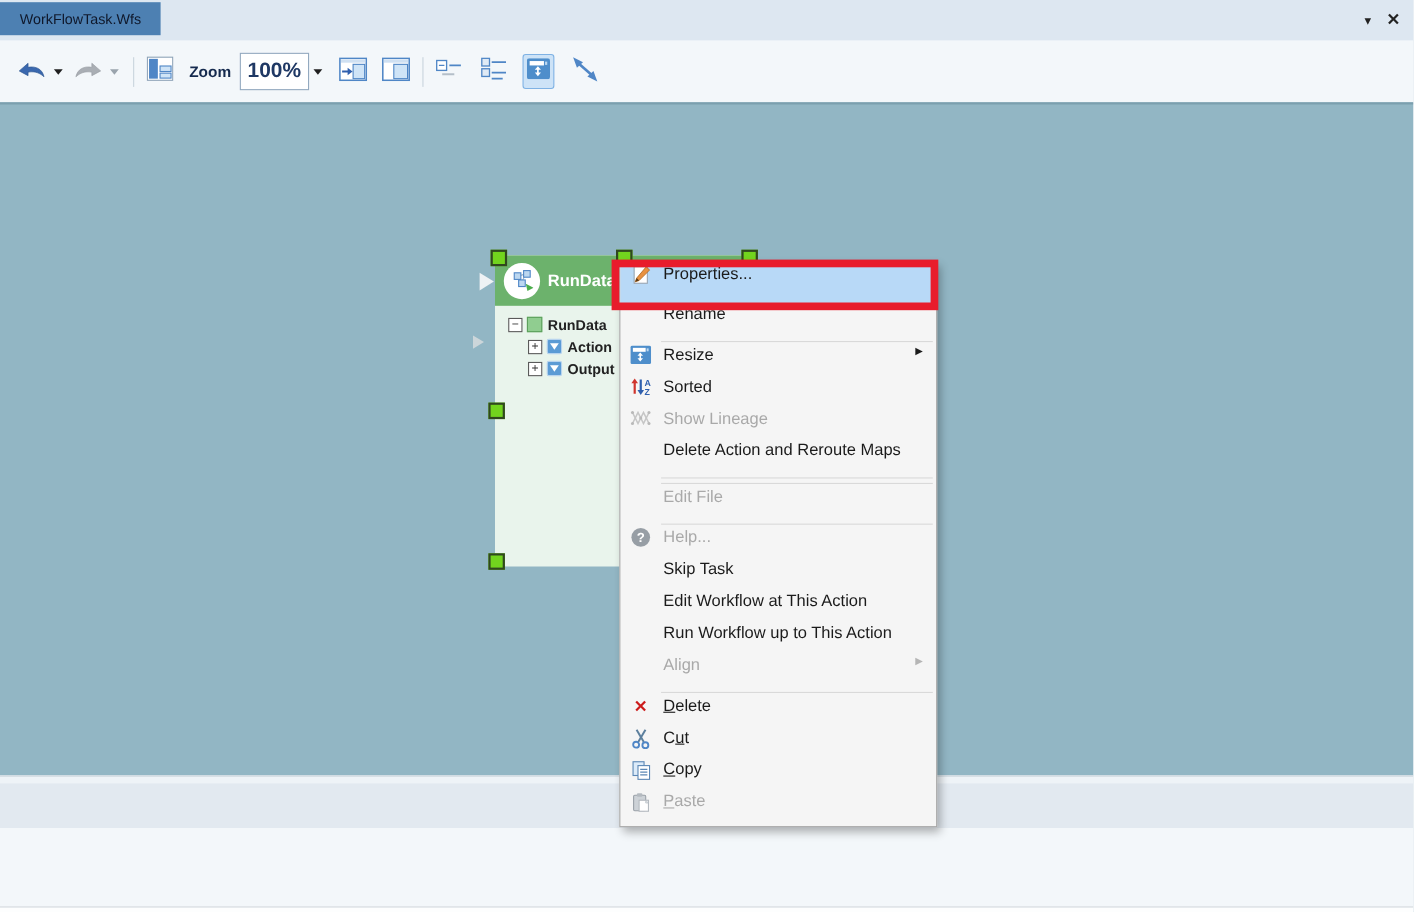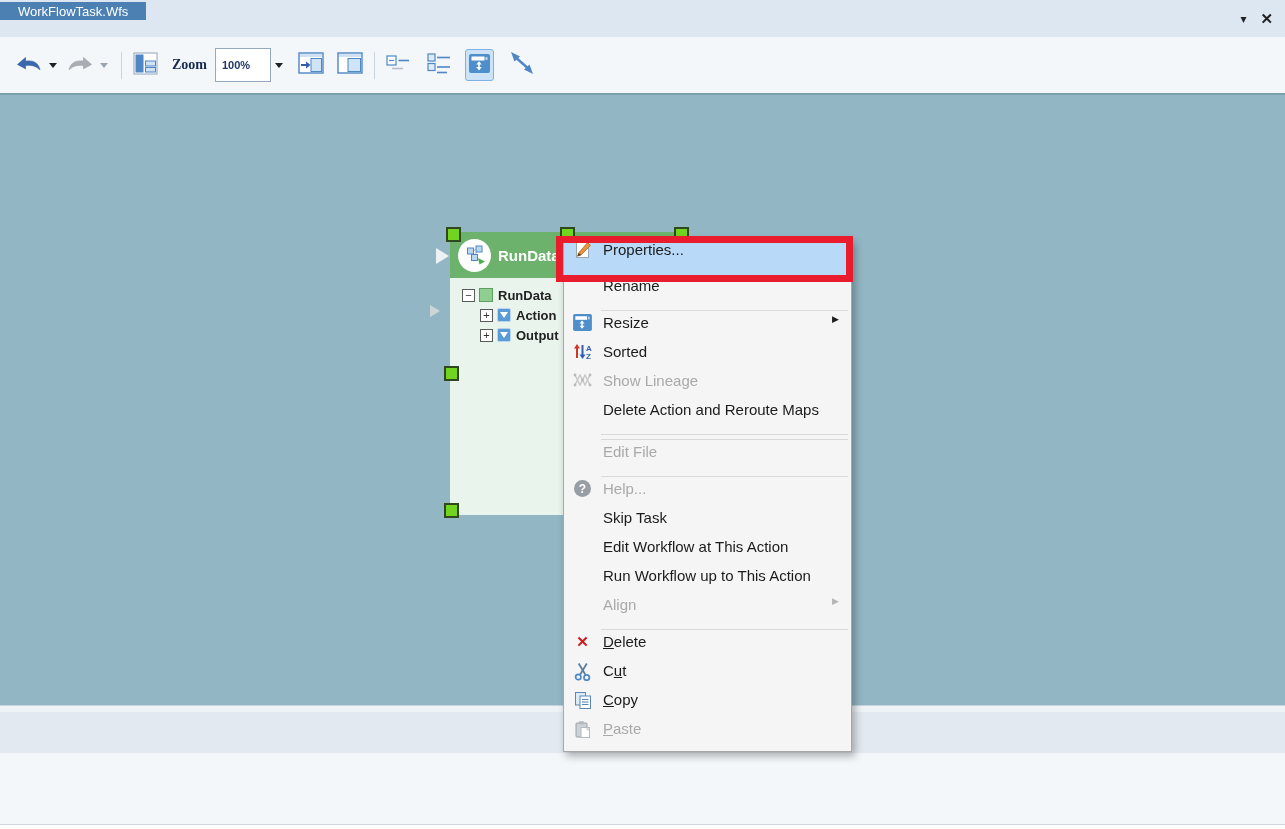--- a/index.html
+++ b/index.html
@@ -1,38 +1,38 @@
 <!DOCTYPE html>
 <html><head>
 <meta charset="utf-8">
 <style>
   html,body{margin:0;padding:0;background:#fff;}
   .app{position:relative;width:1285px;height:829px;font-family:"Liberation Sans",sans-serif;overflow:hidden;background:#fff;}
 
   
   .topbar{position:absolute;left:0;top:0;width:1285px;height:37px;background:#dde7f1;}
-  .tab{position:absolute;left:0;top:2px;height:18px;background:#4d80b2;color:#ffffff;
+  .tab{position:absolute;left:0;top:2px;height:30px;background:#4d80b2;color:#0f172a;
        display:flex;align-items:center;padding:0 18px;font-size:13px;cursor:default;}
   .winctrl{position:absolute;right:12px;top:0;height:37px;display:flex;align-items:center;gap:14px;}
   .wc{color:#222;cursor:default;line-height:1;}
   .wc.caret{font-size:12px;}
   .wc.close{font-size:15px;font-weight:bold;}
 
   
   .tb{position:absolute;left:0;top:37px;width:1285px;height:56px;background:#f3f7fa;
       display:flex;align-items:center;padding-left:12px;box-sizing:border-box;}
   .tbtn{display:flex;align-items:center;justify-content:center;height:30px;padding:0 3px;margin:0 1px;}
   .tbtn.on{background:#cde3f7;border:1px solid #7fb2e4;border-radius:3px;}
   .ddcaret{width:0;height:0;border-left:4px solid transparent;border-right:4px solid transparent;
            border-top:5px solid #1f1f1f;margin:0 6px 0 3px;}
   .ddcaret.dis{border-top-color:#9aa4ad;}
   .tsep{width:1px;height:27px;background:#c9d4dd;margin:0 7px;}
-  .zoomlbl{font-size:14px;font-weight:bold;color:#152a4e;margin:0 8px 0 10px;font-family:Liberation Serif, serif;}
+  .zoomlbl{font-size:14px;font-weight:bold;color:#152a4e;margin:0 8px 0 10px;}
   .zoombox{display:flex;align-items:center;background:#fff;border:1px solid #93a9bf;height:24px;
-           padding:4px 6px;min-width:42px;font-size:11px;font-weight:bold;color:#1f3864;}
+           padding:4px 6px;min-width:42px;font-size:19px;font-weight:bold;color:#1f3864;}
   .zoomdd{display:flex;align-items:center;justify-content:center;height:26px;width:16px;}
 
   
   .canvas{position:absolute;left:0;top:93px;width:1285px;height:612px;background:#92b6c4;
           border-top:2px solid #7b9fae;box-sizing:border-box;}
 
   
   .node{position:absolute;left:450px;top:232px;width:240px;height:283px;background:#e9f4ec;
         border-radius:10px;z-index:2;overflow:hidden;}
   .node-h{height:46px;background:#6cb26c;display:flex;align-items:center;padding-left:8px;}

